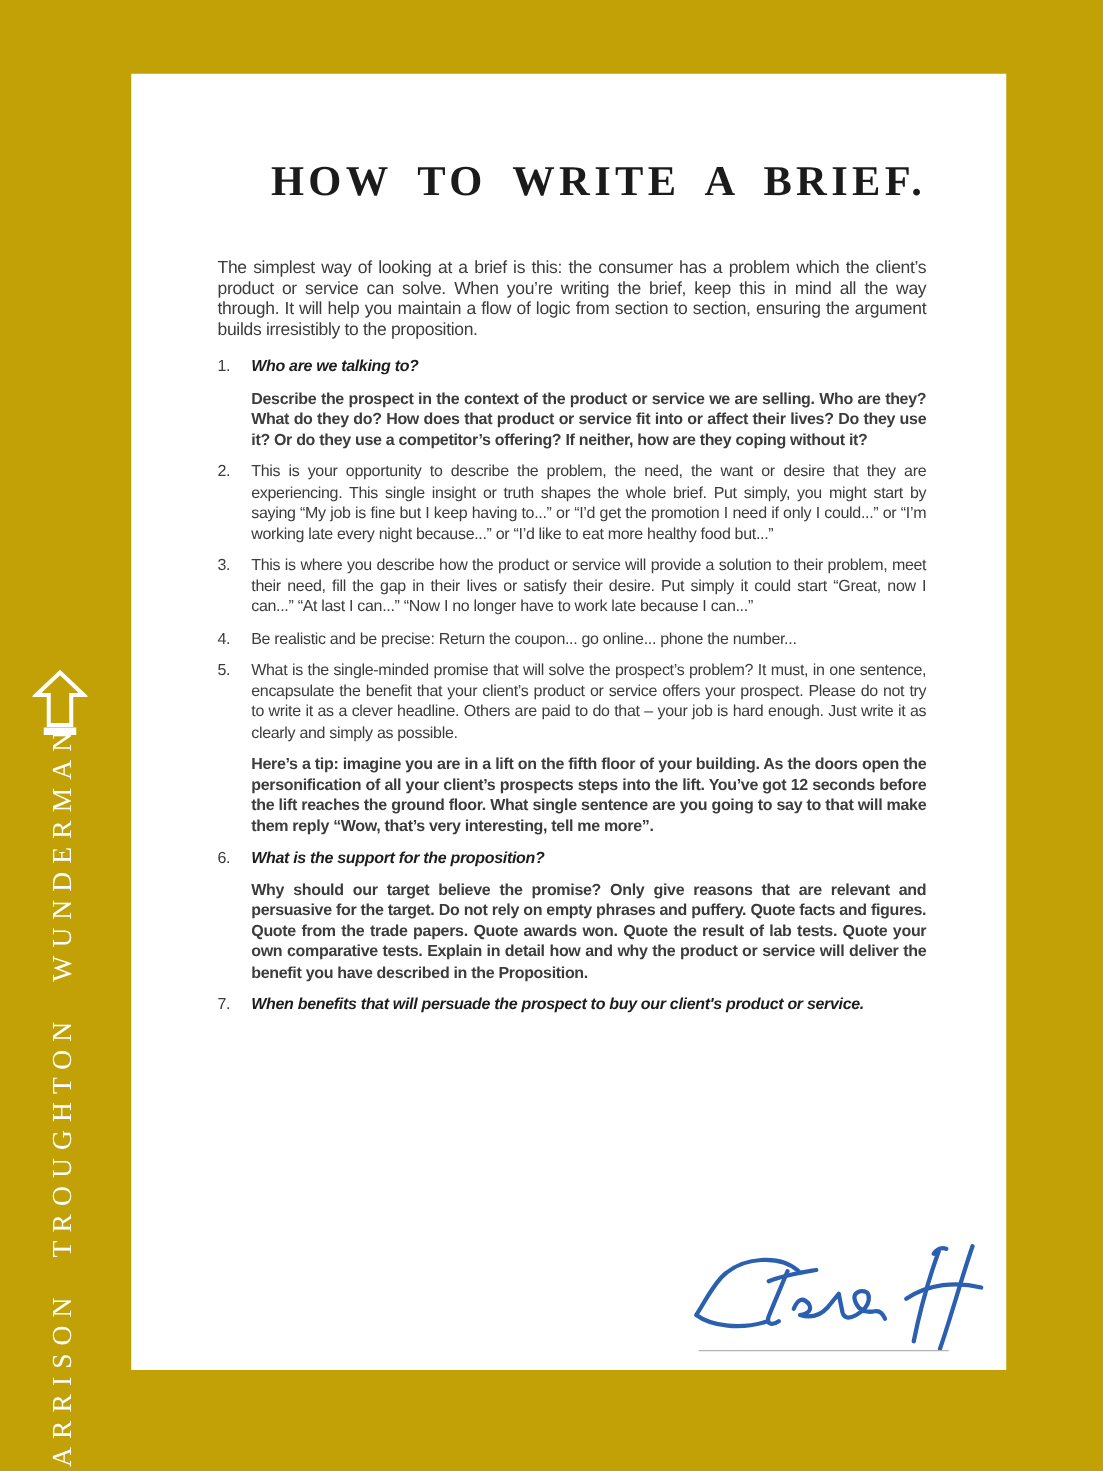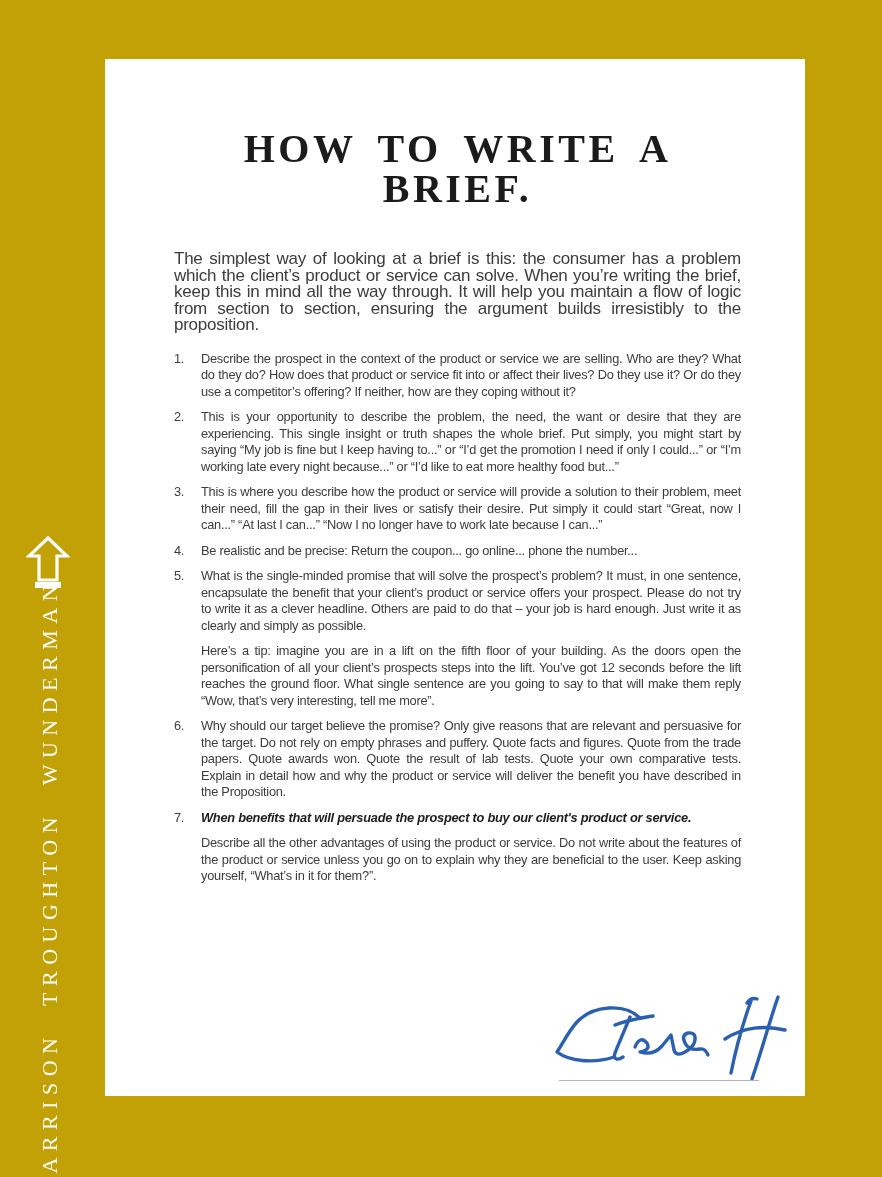--- a/index.html
+++ b/index.html
@@ -19,35 +19,35 @@
     color:#ffffff;line-height:25px;
   }
   
   .page{
     position:absolute;left:105px;top:59px;width:700px;height:1037px;
     background:#ffffff;
   }
   .content{padding:70px 64px 0 69px;color:#3c3c3c;}
   .doc-title{
     font-family:"Liberation Serif", serif;
-    font-weight:700;font-size:40px;line-height:1;
+    font-weight:700;font-size:34px;line-height:1;
     letter-spacing:3.5px;word-spacing:9px;
-    color:#1b1b1b;text-align:center;margin:0 0 0 0;
+    color:#1b1b1b;text-align:right;margin:0 0 0 0;
   }
   .intro{
     margin-top:42px;
-    font-size:17px;line-height:16.5px;letter-spacing:-0.25px;
+    font-size:14px;line-height:16.5px;letter-spacing:-0.25px;
     text-align:justify;
   }
   .item{display:flex;margin-top:9px;font-size:12.8px;line-height:16.5px;letter-spacing:-0.25px;}
   .item .num{flex:0 0 27px;color:#3c3c3c;}
   .item .body{flex:1;text-align:justify;}
   .item .hd{font-weight:700;font-style:italic;color:#1d1d1d;margin:0;}
   .item p{margin:0;}
-  .item p + p{margin-top:9px;}
+  .item p + p{margin-top:9px;font-weight:bold;}
   
   .sig-wrap{position:absolute;left:430px;top:932px;width:255px;height:100px;}
   .sig-line{position:absolute;left:454px;top:1021px;width:200px;height:1px;background:#b4b4b4;}
 </style>
 </head>
 <body>
 
 <div class="brand-arrow">
   <svg width="44" height="54" viewBox="0 0 44 54">
     <path d="M22 3 L41 21 L31 21 L31 45 L13 45 L13 21 L3 21 Z" fill="none" stroke="#ffffff" stroke-width="3.2" stroke-linejoin="miter"></path>
@@ -59,20 +59,21 @@
 <div class="page">
   <div class="content">
 
     <h1 class="doc-title">HOW TO WRITE A BRIEF.</h1>
 
     <p class="intro">The simplest way of looking at a brief is this: the consumer has a problem which the client’s product or service can solve. When you’re writing the brief, keep this in mind all the way through. It will help you maintain a flow of logic from section to section, ensuring the argument builds irresistibly to the proposition.</p>
 
     <div class="item">
       <div class="num">1.</div>
       <div class="body">
+        <p class="hd">Who are we talking to?</p>
         <p>Describe the prospect in the context of the product or service we are selling. Who are they? What do they do? How does that product or service fit into or affect their lives? Do they use it? Or do they use a competitor’s offering? If neither, how are they coping without it?</p>
       </div>
     </div>
 
     <div class="item">
       <div class="num">2.</div>
       <div class="body">
         <p>This is your opportunity to describe the problem, the need, the want or desire that they are experiencing. This single insight or truth shapes the whole brief. Put simply, you might start by saying “My job is fine but I keep having to...”  or “I’d get the promotion I need if only I could...”  or “I’m working late every night because...”  or “I’d like to eat more healthy food but...”</p>
       </div>
     </div>
@@ -95,29 +96,29 @@
       <div class="num">5.</div>
       <div class="body">
         <p>What is the single-minded promise that will solve the prospect’s problem? It must, in one sentence, encapsulate the benefit that your client’s product or service offers your prospect. Please do not try to write it as a clever headline. Others are paid to do that – your job is hard enough. Just write it as clearly and simply as possible.</p>
         <p>Here’s a tip: imagine you are in a lift on the fifth floor of your building. As the doors open the personification of all your client’s prospects steps into the lift. You’ve got 12 seconds before the lift reaches the ground floor. What single sentence are you going to say to that will make them reply “Wow, that’s very interesting, tell me more”.</p>
       </div>
     </div>
 
     <div class="item">
       <div class="num">6.</div>
       <div class="body">
+        <p class="hd">What is the support for the proposition?</p>
         <p>Why should our target believe the promise? Only give reasons that are relevant and persuasive for the target. Do not rely on empty phrases and puffery. Quote facts and figures. Quote from the trade papers. Quote awards won. Quote the result of lab tests. Quote your own comparative tests. Explain in detail how and why the product or service will deliver the benefit you have described in the Proposition.</p>
       </div>
     </div>
 
     <div class="item">
       <div class="num">7.</div>
       <div class="body">
         <p class="hd">When benefits that will persuade the prospect to buy our client's product or service.</p>
-        <p>Describe all the other advantages of using the product or service. Do not write about the features of the product or service unless you go on to explain why they are beneficial to the user. Keep asking yourself, “What’s in it for them?”.</p>
       </div>
     </div>
 
   </div>
 
   <div class="sig-wrap" role="img" aria-label="Steve H signature">
     <svg width="255" height="100" viewBox="0 0 255 100">
       <g fill="none" stroke="#2b5fb0" stroke-width="3.4" stroke-linecap="round" stroke-linejoin="round">
 
         <path d="M105,27 C90,12 58,14 42,31 C33,41 28,52 22,61 C34,70 58,73 79,66"></path>

